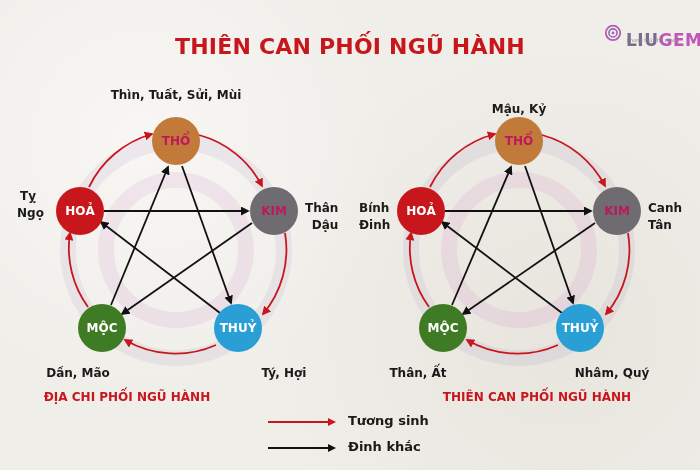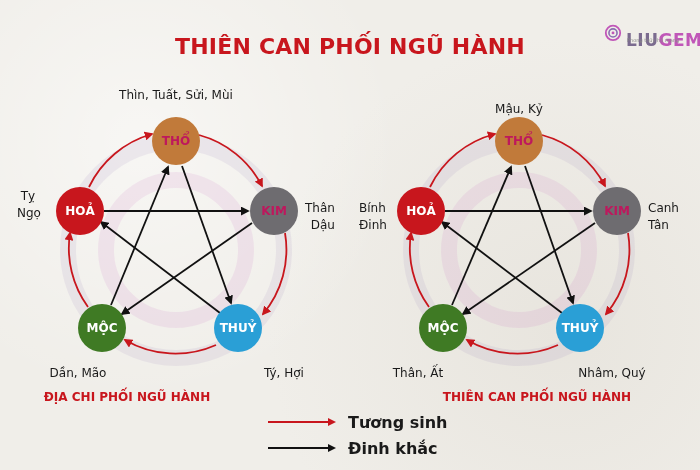--- a/index.html
+++ b/index.html
@@ -20,31 +20,31 @@
     font-size:22px; font-weight:bold; color:#c8161d; letter-spacing:0.2px;
   }
   .logo { position:absolute; left:604px; top:22px; width:80px; height:26px; }
   .logo-text { position:absolute; left:22px; top:8px; font-size:17px; font-weight:bold; letter-spacing:0.5px; }
   .logo-liu { color:#7b6b8f; }
   .logo-gems { color:#c056b8; }
   .logo-sub { position:absolute; left:23px; top:15px; font-size:5px; color:#888; white-space:nowrap; }
   .logo-icon { position:absolute; left:0; top:1px; width:18px; height:18px; }
   svg.diagram { position:absolute; left:0; top:0; }
   .label {
-    position:absolute; font-size:12px; font-weight:normal; color:#1a1a1a; line-height:17px;
+    position:absolute; font-size:12px; font-weight:bold; color:#1a1a1a; line-height:17px;
     white-space:nowrap;
   }
   .center { transform:translateX(-50%); text-align:center; }
   .sub-title {
     position:absolute; top:390px; font-size:12px; font-weight:bold; color:#c8161d;
     transform:translateX(-50%); white-space:nowrap;
   }
   .legend-row { position:absolute; left:268px; height:18px; }
   .legend-row svg { position:absolute; left:0; top:4px; }
-  .legend-label { position:absolute; left:80px; top:0; font-size:16px; font-weight:bold; color:#1a1a1a; white-space:nowrap; }
+  .legend-label { position:absolute; left:80px; top:0; font-size:13px; font-weight:bold; color:#1a1a1a; white-space:nowrap; }
 </style>
 </head>
 <body>
 
 <div class="bg"></div>
 
 <div class="title">THIÊN CAN PHỐI NGŨ HÀNH</div>
 
 <div class="logo">
   <svg class="logo-icon" viewBox="0 0 20 20">

